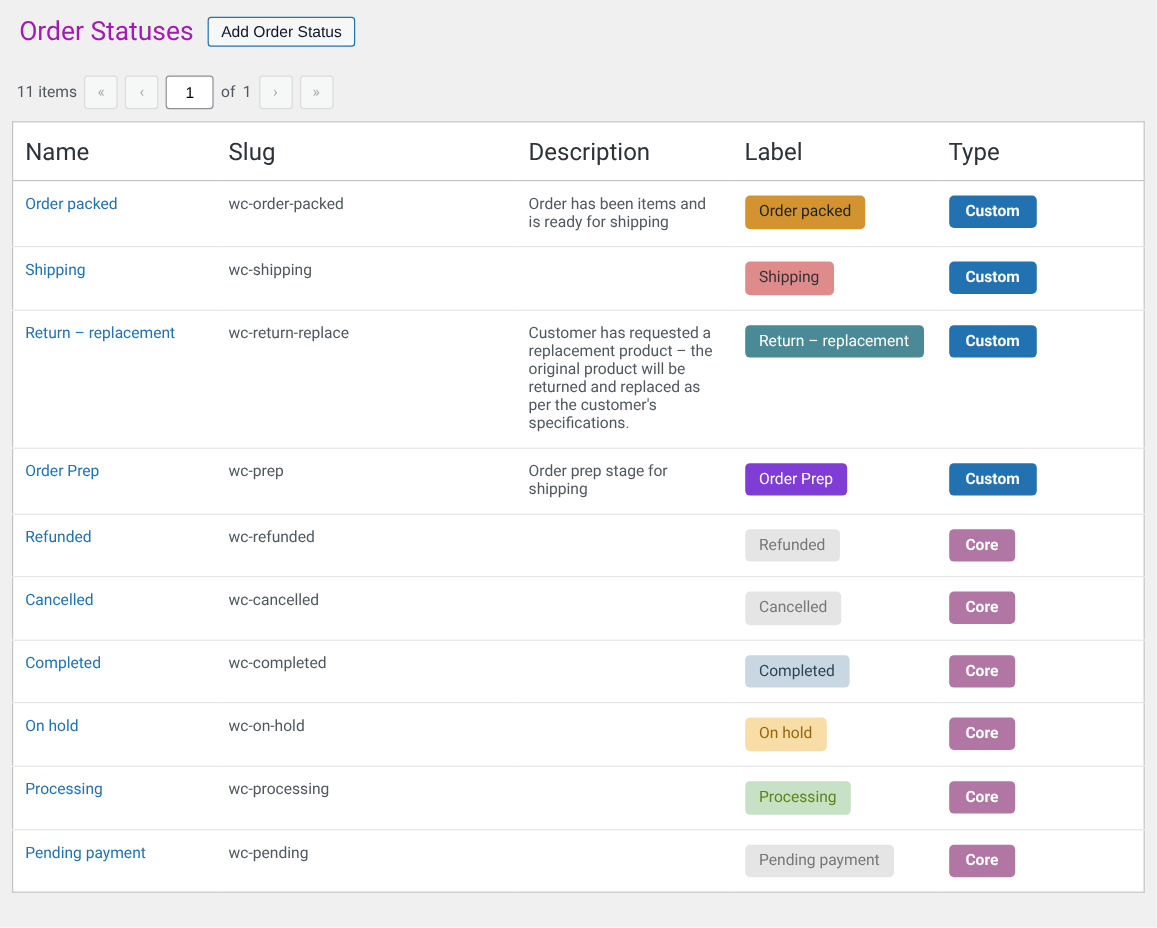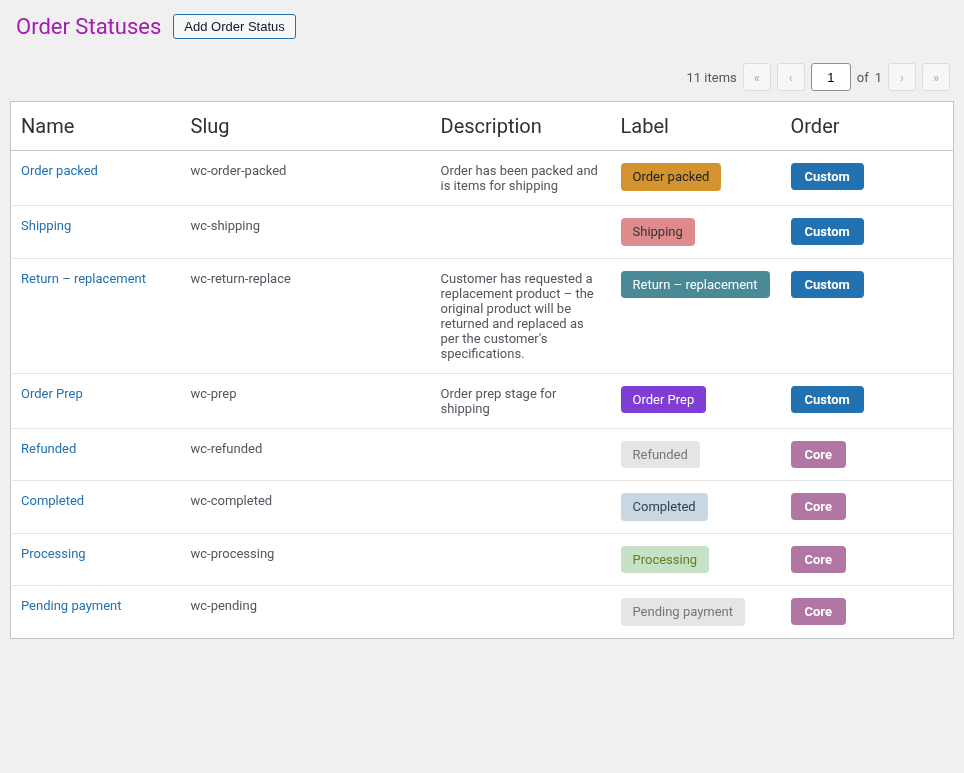--- a/index.html
+++ b/index.html
@@ -17,21 +17,21 @@
     border: 1px solid #2271b1;
     color: #0f172a;
     background: #f6f7f7;
     padding: 4px 10px;
     font-size: 13px;
     border-radius: 3px;
     cursor: pointer;
   }
   .tablenav {
     display: flex;
-    justify-content: flex-end;
+    justify-content: flex-start;
     align-items: center;
     gap: 6px;
     padding: 6px 4px 10px;
     font-size: 13px;
     color: #50575e;
   }
   .pag-btn {
     display: inline-flex;
     align-items: center;
     justify-content: center;
@@ -119,28 +119,28 @@
     <span class="pag-btn">»</span>
   </div>
 
   <table class="list">
     <thead>
       <tr>
         <th class="col-name">Name</th>
         <th class="col-slug">Slug</th>
         <th class="col-desc">Description</th>
         <th class="col-label">Label</th>
-        <th class="col-type">Order</th>
+        <th class="col-type">Type</th>
       </tr>
     </thead>
     <tbody id="rows">
         <tr>
           <td><a href="#" class="row-link">Order packed</a></td>
           <td>wc-order-packed</td>
-          <td>Order has been packed and is items for shipping</td>
+          <td>Order has been items and is ready for shipping</td>
           <td><span class="label-badge" style="background: rgb(211, 148, 48); color: rgb(34, 34, 34);">Order packed</span></td>
           <td><span class="type-badge type-custom">Custom</span></td>
         </tr>
         <tr>
           <td><a href="#" class="row-link">Shipping</a></td>
           <td>wc-shipping</td>
           <td></td>
           <td><span class="label-badge" style="background: rgb(224, 139, 139); color: rgb(51, 51, 51);">Shipping</span></td>
           <td><span class="type-badge type-custom">Custom</span></td>
         </tr>
@@ -159,27 +159,41 @@
           <td><span class="type-badge type-custom">Custom</span></td>
         </tr>
         <tr>
           <td><a href="#" class="row-link">Refunded</a></td>
           <td>wc-refunded</td>
           <td></td>
           <td><span class="label-badge" style="background: rgb(229, 229, 229); color: rgb(119, 119, 119);">Refunded</span></td>
           <td><span class="type-badge type-core">Core</span></td>
         </tr>
         <tr>
+          <td><a href="#" class="row-link">Cancelled</a></td>
+          <td>wc-cancelled</td>
+          <td></td>
+          <td><span class="label-badge" style="background: rgb(229, 229, 229); color: rgb(119, 119, 119);">Cancelled</span></td>
+          <td><span class="type-badge type-core">Core</span></td>
+        </tr>
+        <tr>
           <td><a href="#" class="row-link">Completed</a></td>
           <td>wc-completed</td>
           <td></td>
           <td><span class="label-badge" style="background: rgb(200, 215, 225); color: rgb(46, 68, 83);">Completed</span></td>
           <td><span class="type-badge type-core">Core</span></td>
         </tr>
         <tr>
+          <td><a href="#" class="row-link">On hold</a></td>
+          <td>wc-on-hold</td>
+          <td></td>
+          <td><span class="label-badge" style="background: rgb(248, 221, 167); color: rgb(148, 102, 12);">On hold</span></td>
+          <td><span class="type-badge type-core">Core</span></td>
+        </tr>
+        <tr>
           <td><a href="#" class="row-link">Processing</a></td>
           <td>wc-processing</td>
           <td></td>
           <td><span class="label-badge" style="background: rgb(198, 225, 198); color: rgb(91, 132, 27);">Processing</span></td>
           <td><span class="type-badge type-core">Core</span></td>
         </tr>
         <tr>
           <td><a href="#" class="row-link">Pending payment</a></td>
           <td>wc-pending</td>
           <td></td>

